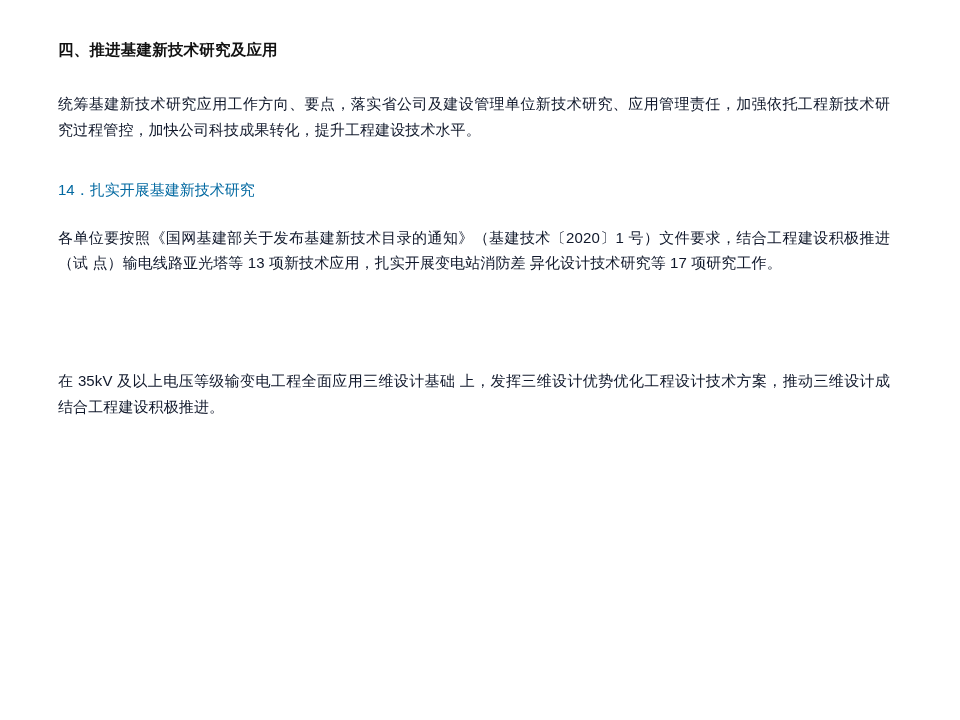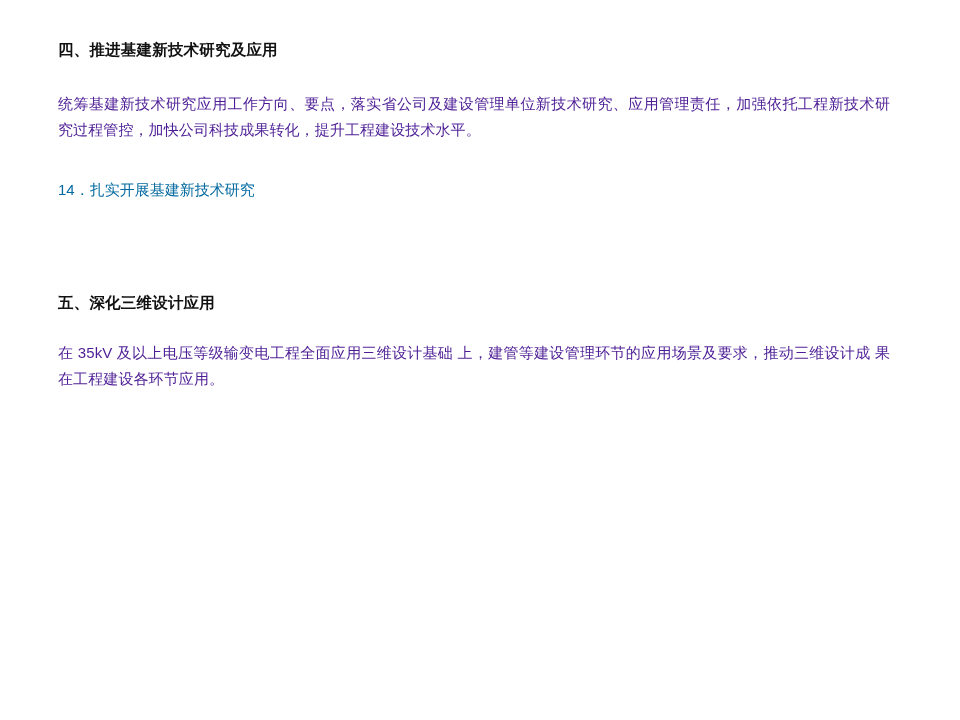--- a/index.html
+++ b/index.html
@@ -30,21 +30,21 @@
     font-weight: 700;
     line-height: 1.5;
     letter-spacing: 0.2px;
     color: #111111;
     margin: 0;
   }
   .para {
     font-size: 15px;
     line-height: 1.72;
     letter-spacing: 0.1px;
-    color: #4c1d95;
+    color: #0f172a;
     margin: 0;
     text-align: justify;
     text-justify: inter-ideograph;
   }
   .sub-heading {
     font-size: 15px;
     line-height: 1.72;
     color: #0369a1;
     margin: 0;
     font-weight: 400;
@@ -66,31 +66,31 @@
     <div class="gap-30"></div>
 
     <p class="para">统筹基建新技术研究应用工作方向、要点，落实省公司及建设管理单位新技术研究、应用管理责任，加强依托工程新技术研 究过程管控，加快公司科技成果转化，提升工程建设技术水平。</p>
 
     <div class="gap-34"></div>
 
     <p class="sub-heading">14．扎实开展基建新技术研究</p>
 
     <div class="gap-22"></div>
 
+    <p class="para">各单位要按照《国网基建部关于发布基建新技术目录的通知》（基建技术〔2020〕1 号）文件要求，结合工程建设积极推进（试 点）输电线路亚光塔等 13 项新技术应用，扎实开展变电站消防差 异化设计技术研究等 17 项研究工作。</p>
 
     <div class="gap-26"></div>
 
 
     <div class="gap-40"></div>
 
-    <h2 class="heading">五、深化三维设计应用</h2>
 
     <div class="gap-26"></div>
 
-    <p class="para">在 35kV 及以上电压等级输变电工程全面应用三维设计基础 上，建管等建设管理环节的应用场景及要求，推动三维设计成 果在工程建设各环节应用。</p>
+    <p class="para">在 35kV 及以上电压等级输变电工程全面应用三维设计基础 上，发挥三维设计优势优化工程设计技术方案，推动三维设计成 结合工程建设积极推进。</p>
 
     <div class="gap-34"></div>
 
 
     <div class="gap-34"></div>
 
 
   </div>
 </div>
 

